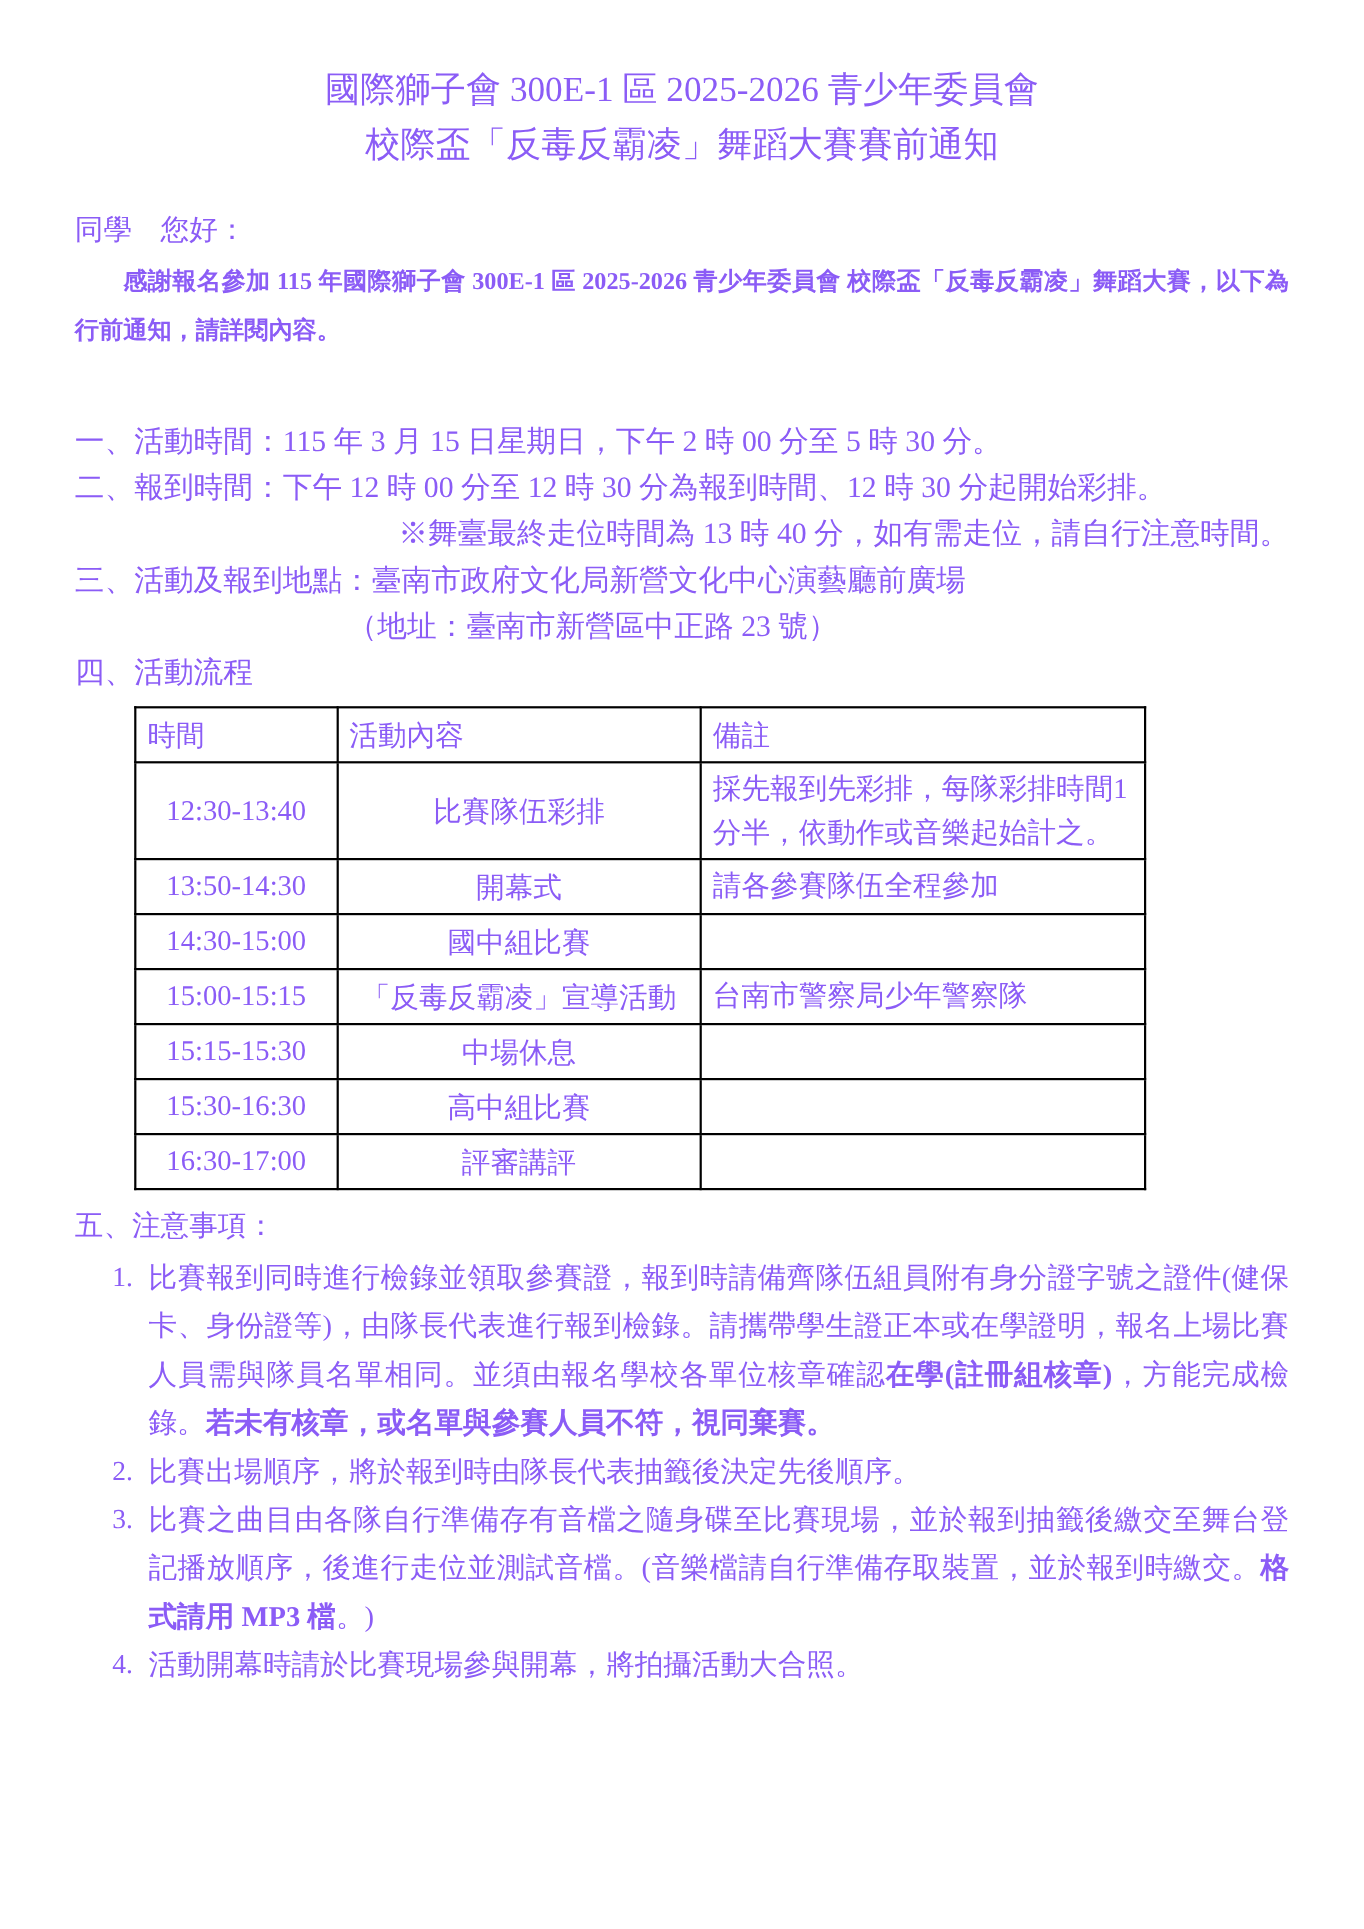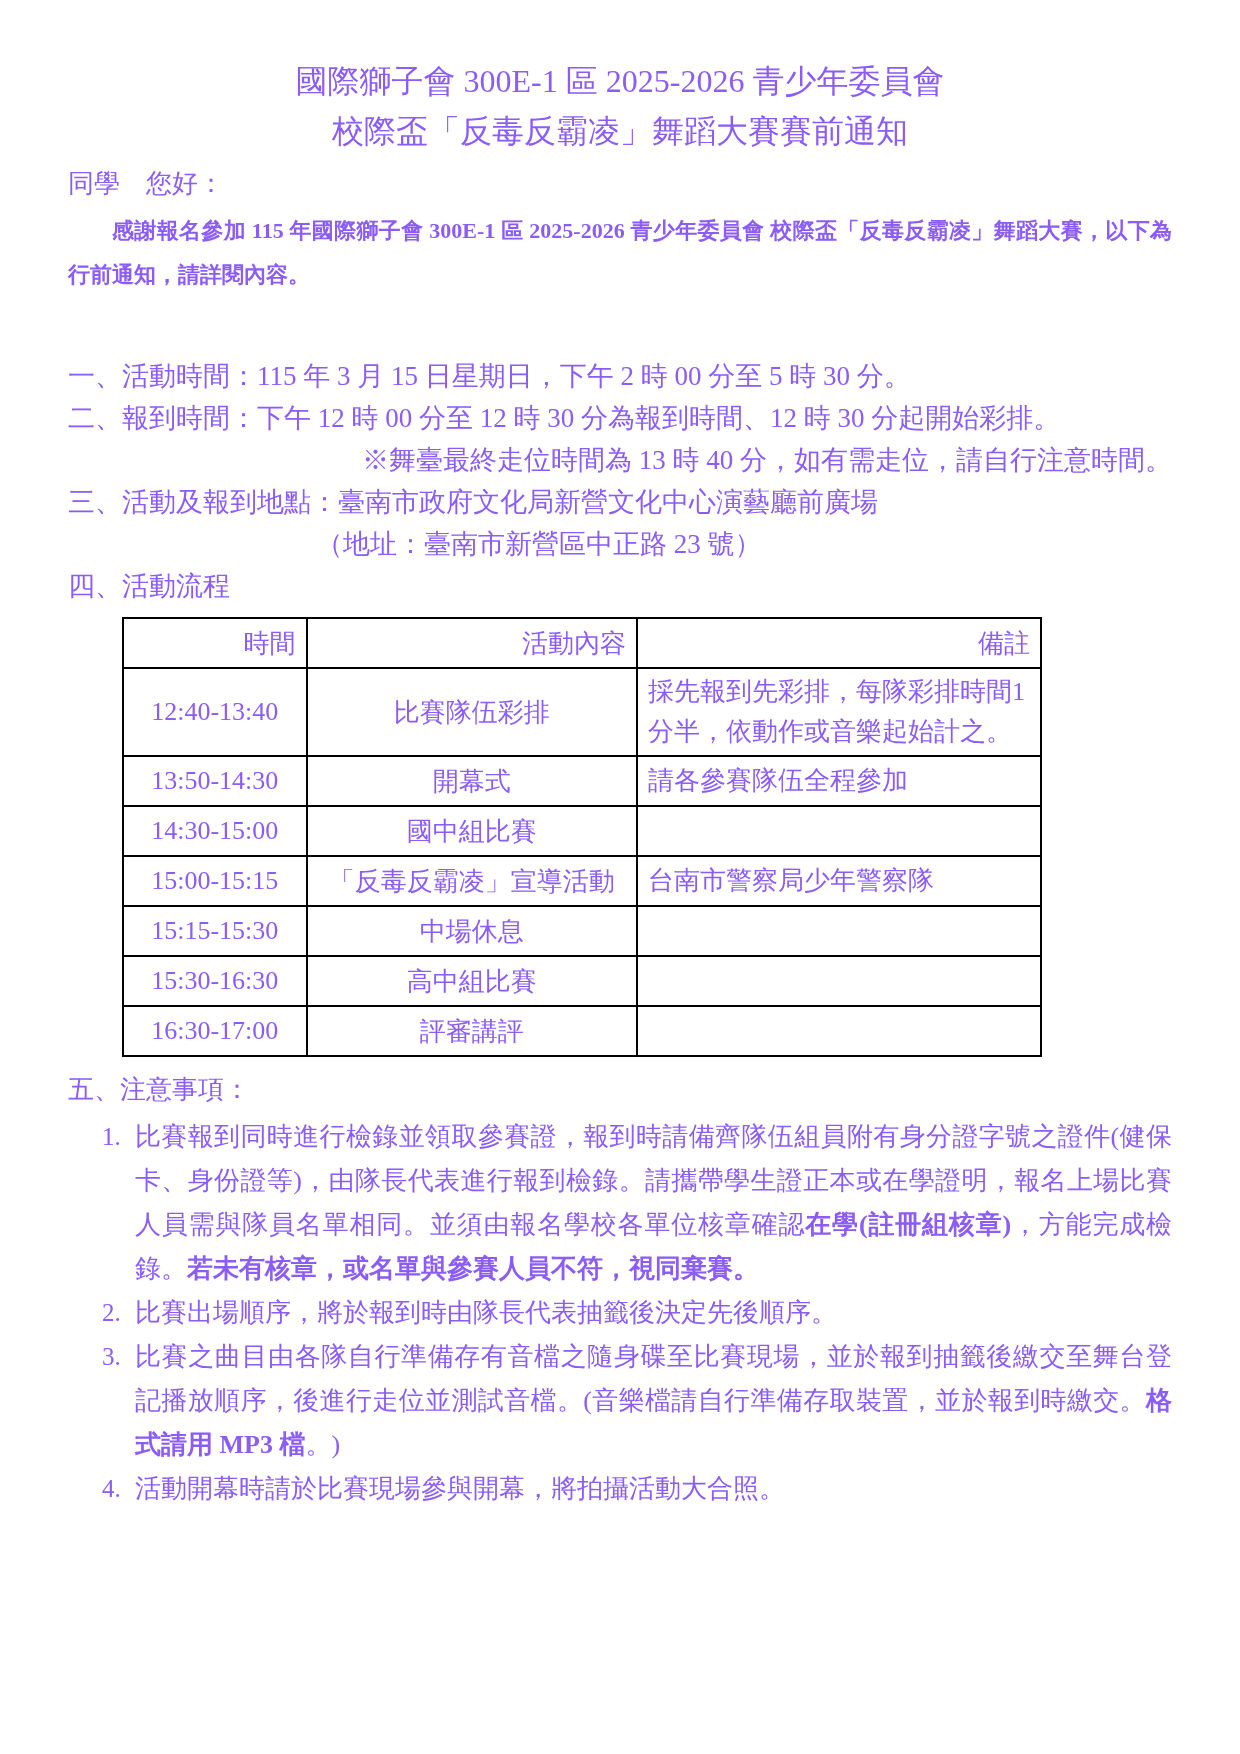--- a/index.html
+++ b/index.html
@@ -5,21 +5,21 @@
   html,body { margin:0; padding:0; background:#ffffff; }
   .page {
     width:1240px; height:1754px;
     background:#ffffff; color:#8b5cf6;
     font-family:"Liberation Serif","DejaVu Serif",serif;
     box-sizing:border-box;
     padding:56px 68px 40px 68px;
     overflow:hidden;
   }
   .doc-title { text-align:center; font-size:32px; line-height:50px; font-weight:normal; }
-  .greeting { font-size:26px; line-height:42px; margin-top:7px; }
+  .greeting { font-size:26px; line-height:42px; margin-top:32px; }
   .intro {
     font-size:22px; line-height:44px; margin:4px 0 0 0;
     text-indent:2em; text-align:justify;font-weight:bold;
   }
   .sections { margin-top:58px; font-size:27px; line-height:42px; }
   .sec-line { white-space:nowrap; }
   .indent-note { padding-left:46px;text-align:right; }
   .indent-address { padding-left:248px; }
   .schedule-table {
     border-collapse:collapse;
@@ -31,21 +31,21 @@
   .schedule-table th, .schedule-table td {
     border:2px solid #000000;
     padding:3px 10px;
     height:42px;
     font-weight:normal;
     vertical-align:middle;
   }
   .col-time  { width:20%; }
   .col-act   { width:36%; }
   .col-note  { width:44%; }
-  .schedule-table th { text-align:right; }
+  .schedule-table th { text-align:left; }
   .cell-time { text-align:center; }
   .cell-act  { text-align:center; }
   .cell-note { text-align:left; line-height:40px; }
   .notes-heading { margin-top:12px; font-size:26px; line-height:42px; }
   .notes-list { margin-top:4px; padding-left:34px; }
   .note-item { display:flex; align-items:flex-start; }
   .note-num {
     width:33px; flex:0 0 33px;
     font-size:25px; line-height:44px;
   }
@@ -91,21 +91,21 @@
     </colgroup>
     <thead>
       <tr>
         <th>時間</th>
         <th>活動內容</th>
         <th>備註</th>
       </tr>
     </thead>
     <tbody>
       <tr>
-        <td class="cell-time">12:40-13:40</td>
+        <td class="cell-time">12:30-13:40</td>
         <td class="cell-act">比賽隊伍彩排</td>
         <td class="cell-note">採先報到先彩排，每隊彩排時間1分半，依動作或音樂起始計之。</td>
       </tr>
       <tr>
         <td class="cell-time">13:50-14:30</td>
         <td class="cell-act">開幕式</td>
         <td class="cell-note">請各參賽隊伍全程參加</td>
       </tr>
       <tr>
         <td class="cell-time">14:30-15:00</td>

